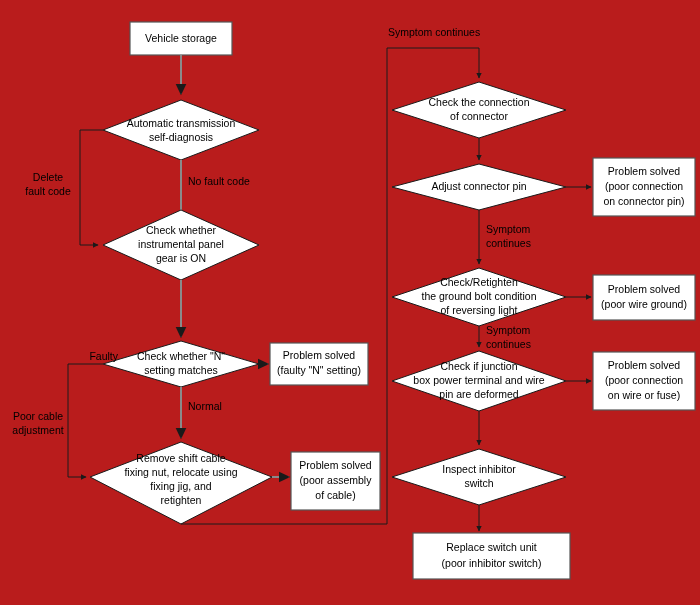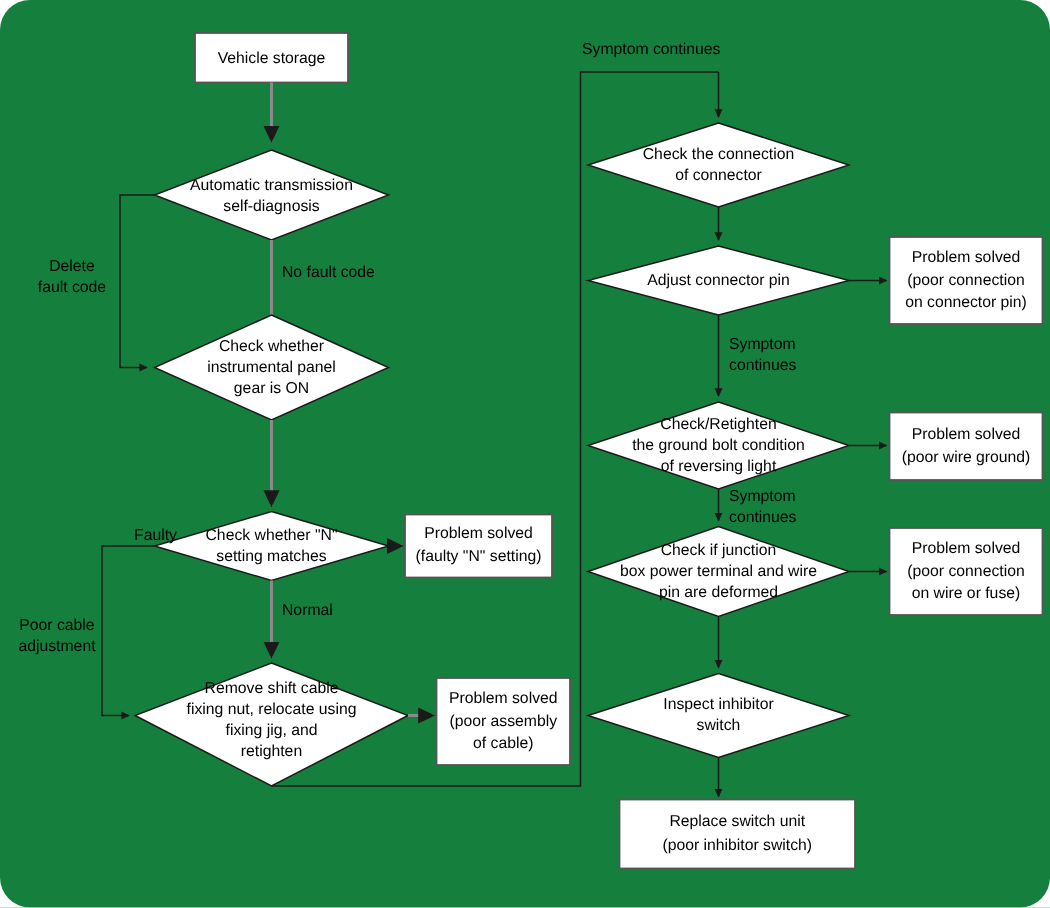--- a/index.html
+++ b/index.html
@@ -5,24 +5,23 @@
 <style>
   html, body {
     margin: 0;
     padding: 0;
     background: #ffffff;
   }
   #diagram-root {
     position: relative;
     width: 700px;
     height: 605px;
-    background: #15803d;
+    background: #b91c1c;
     font-family: "Liberation Sans", "DejaVu Sans", sans-serif;
     overflow: hidden;
-    border-radius: 20px;
   }
   svg#flow-svg {
     position: absolute;
     left: 0;
     top: 0;
     width: 700px;
     height: 605px;
   }
   .shape-outline {
     fill: #ffffff;

